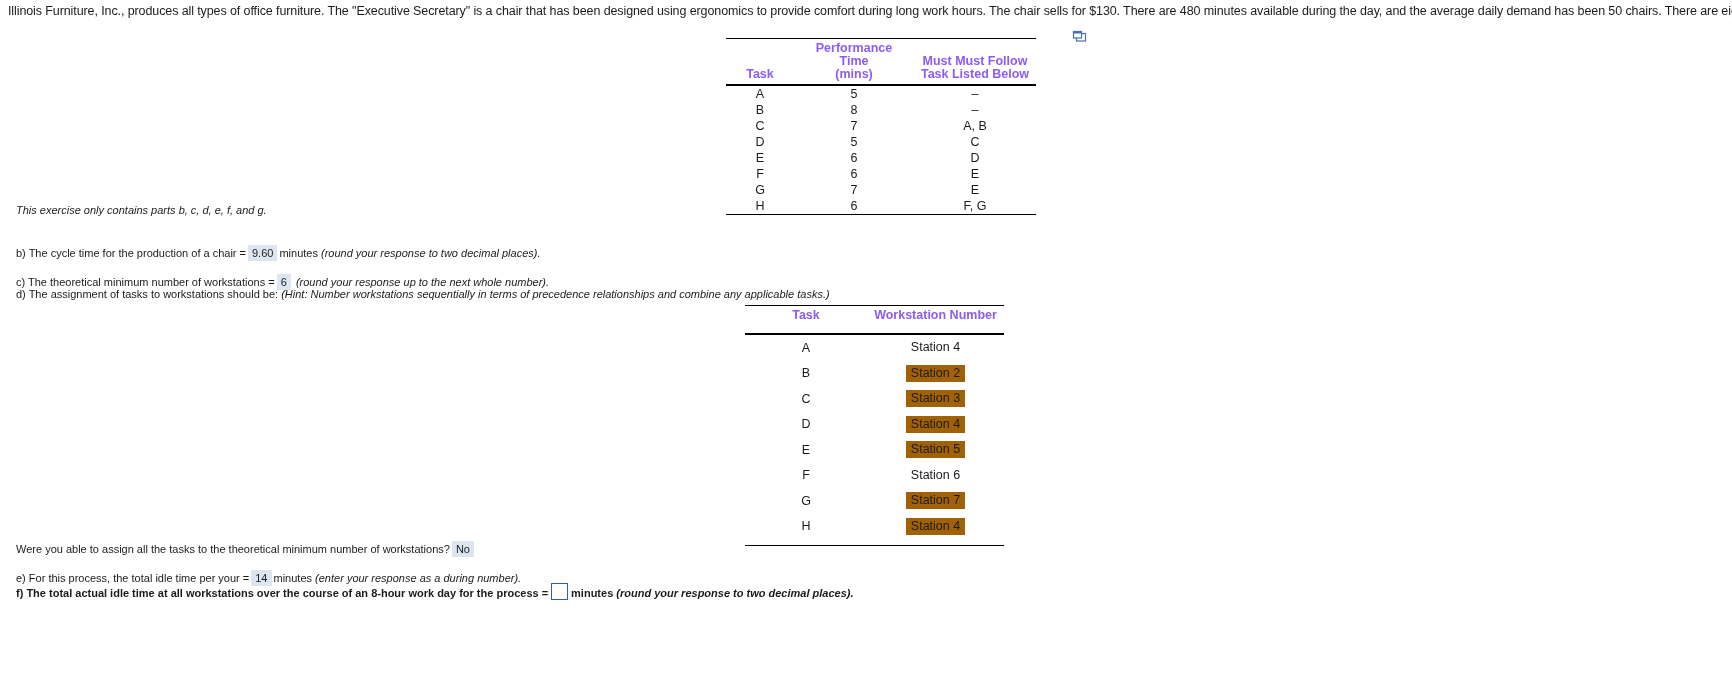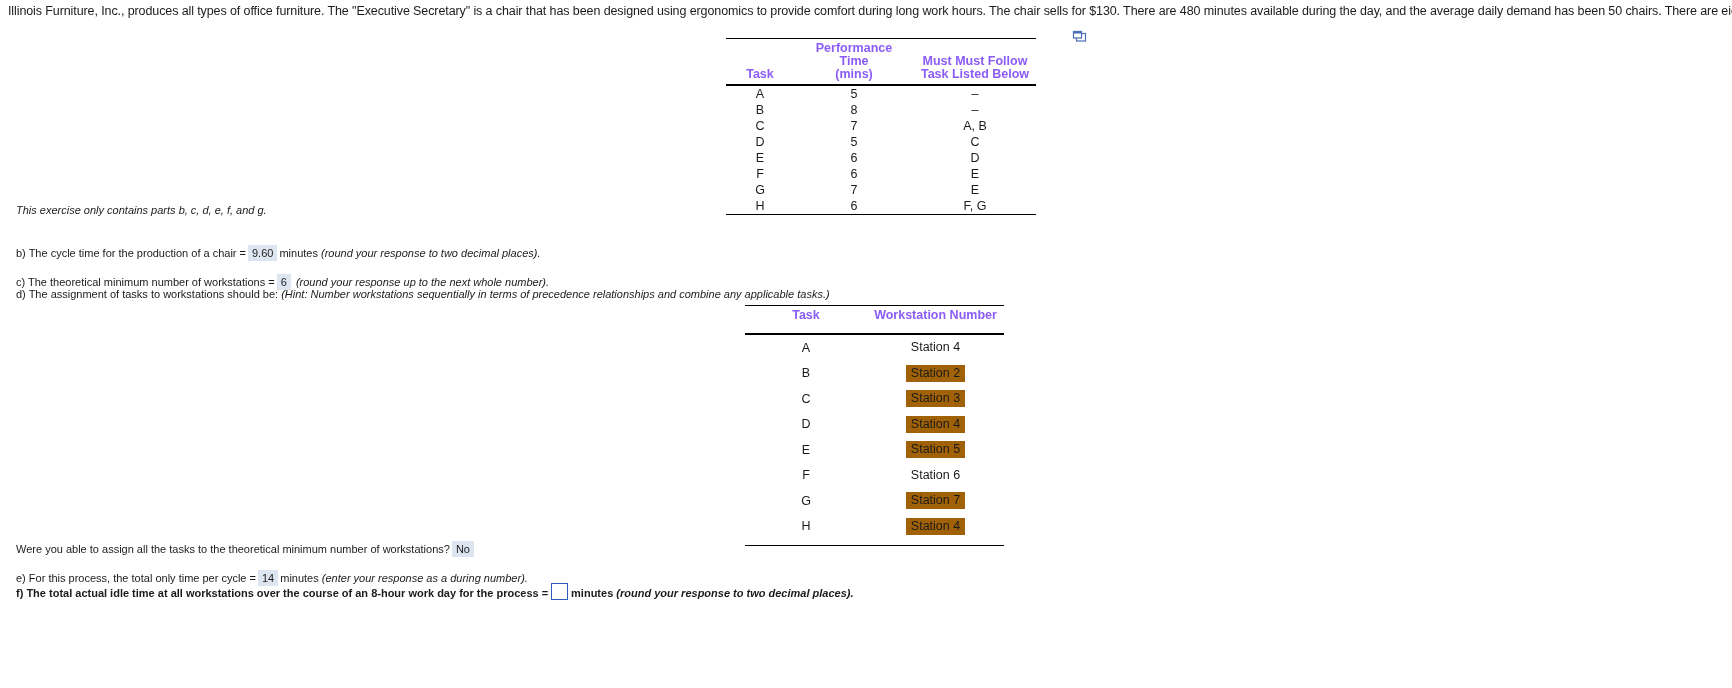--- a/index.html
+++ b/index.html
@@ -259,20 +259,20 @@
         <td></td>
       </tr>
   </tbody>
 </table>
 
 <div class="qline" style="top:525px;">
   <span>Were you able to assign all the tasks to the theoretical minimum number of workstations?</span><span class="ansfill">No</span>
 </div>
 
 <div class="qline" style="top:554px;">
-  <span>e) For this process, the total only time per cycle =</span><span class="ansfill">14</span><span>minutes</span>
+  <span>e) For this process, the total idle time per your =</span><span class="ansfill">14</span><span>minutes</span>
   <span class="ital">(enter your response as a during number).</span>
 </div>
 
 <div class="qline" style="top:583px;font-weight:bold;">
   <span>f) The total actual idle time at all workstations over the course of an 8-hour work day for the process =</span><span class="ansbox" title=""></span><span>minutes</span>
   <span class="ital">(round your response to two decimal places).</span>
 </div>
 
 </body></html>

